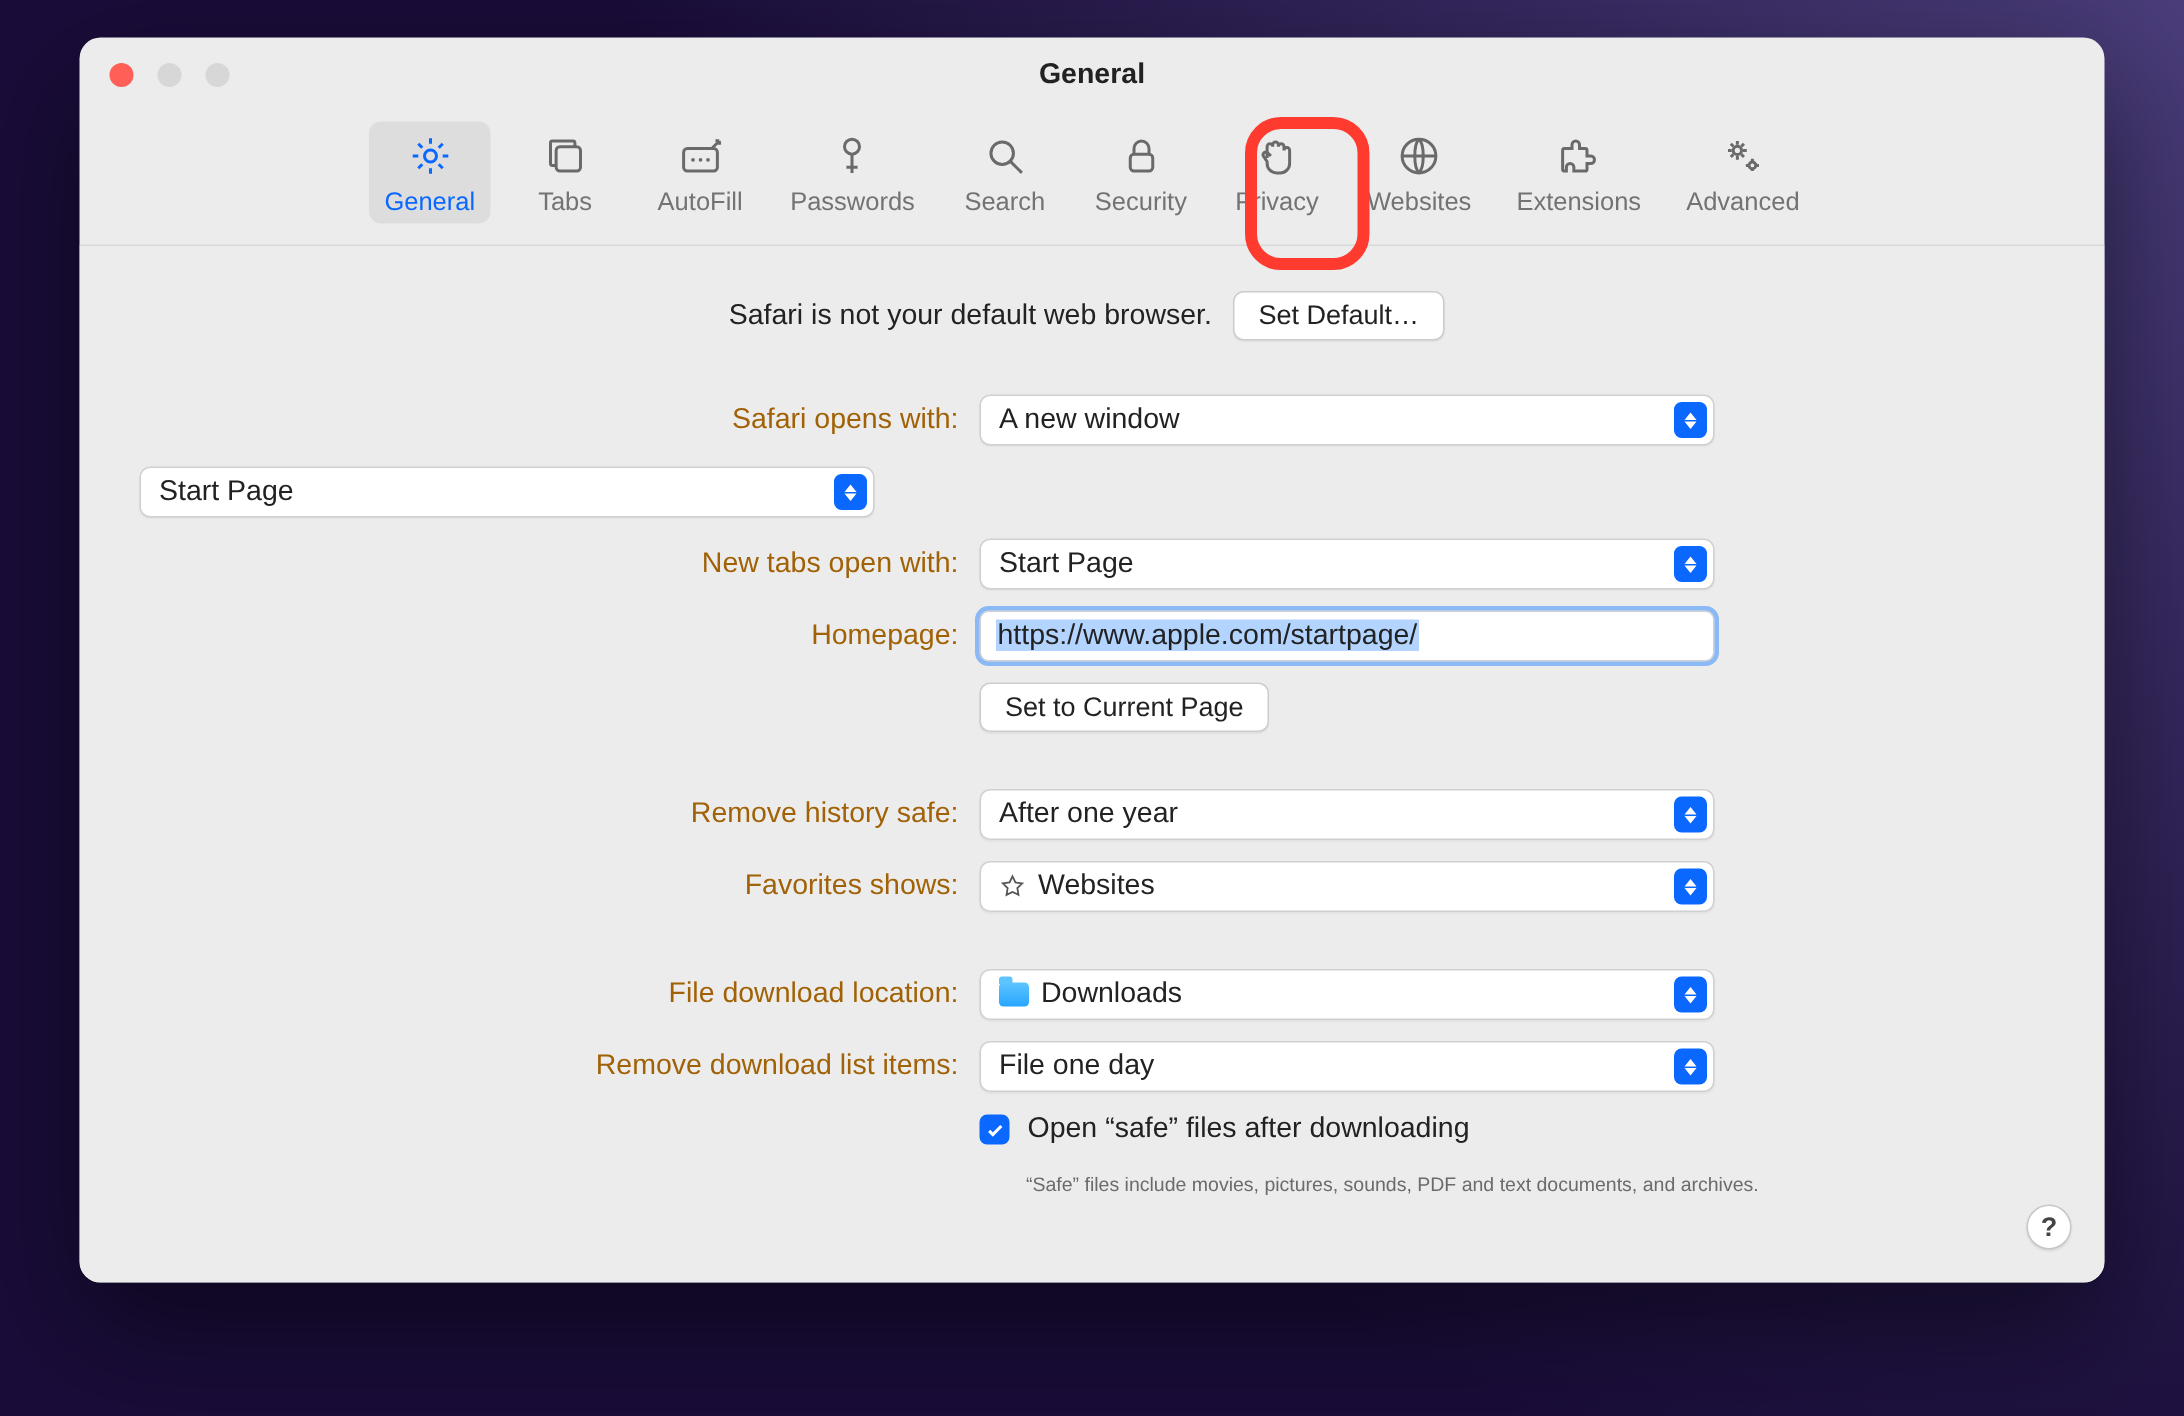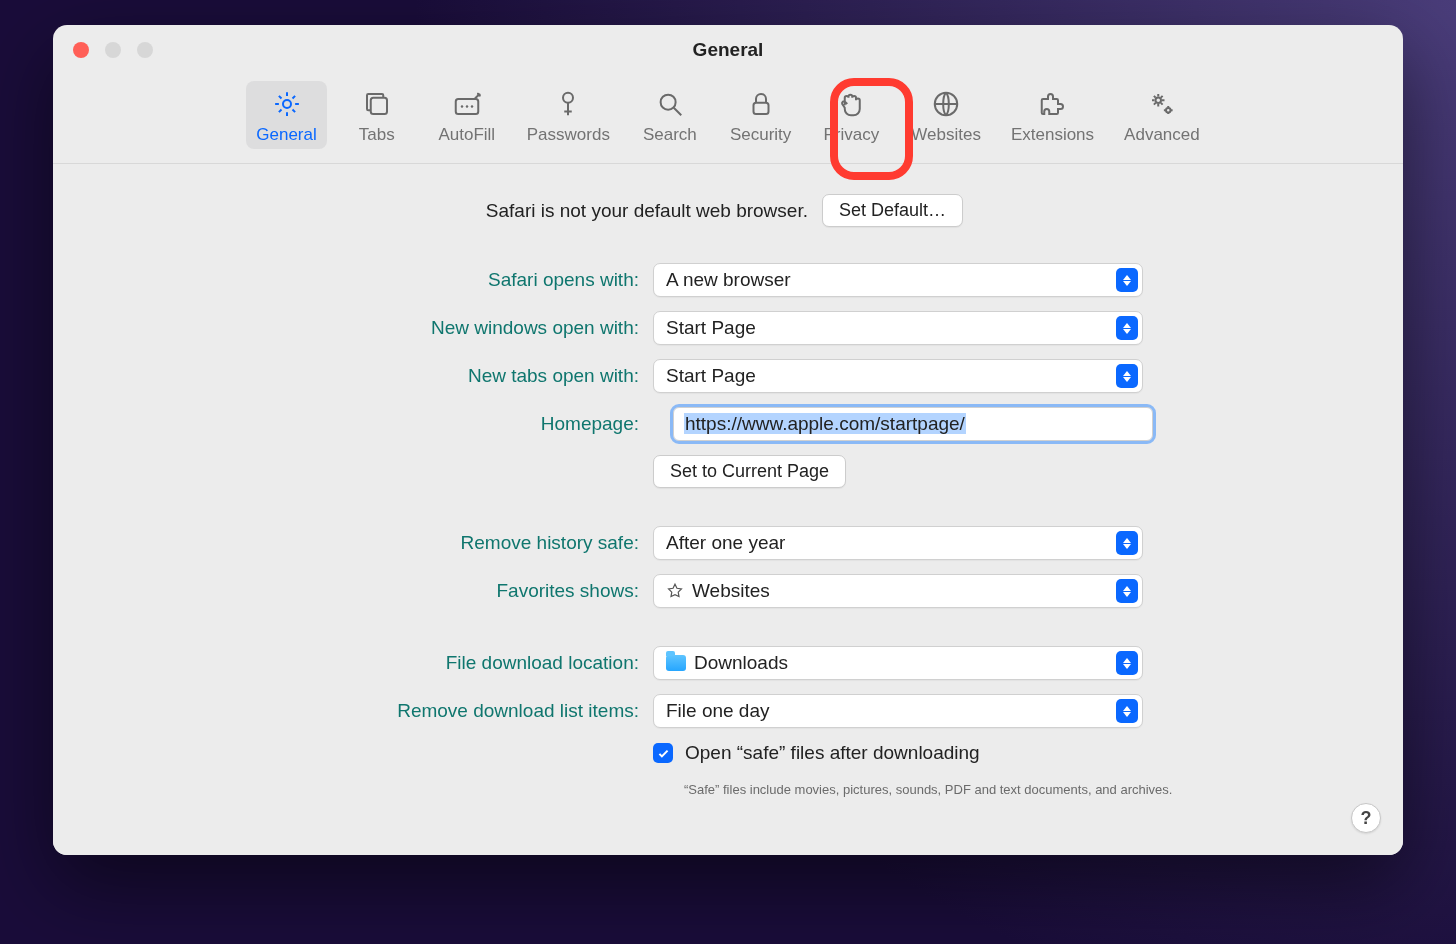--- a/index.html
+++ b/index.html
@@ -91,21 +91,21 @@
   .row {
     display: flex;
     align-items: center;
     margin-bottom: 14px;
   }
   .row .lbl {
     width: 560px;
     text-align: right;
     padding-right: 14px;
     font-size: 19px;
-    color: #0f766e;
+    color: #a16207;
   }
   .row .ctl {
     width: 500px;
     display: flex;
     align-items: center;
     gap: 12px;
   }
   .default-notice {
     display: flex;
     justify-content: flex-end;
@@ -162,21 +162,20 @@
   .popup .chev::after  { border-top: 5px solid #fff; }
   .textfield {
     width: 490px;
     background: #fff;
     border: 1px solid #d0d0d0;
     border-radius: 6px;
     padding: 5px 10px;
     font-size: 19px;
     outline: 3px solid #8ab9f6;
     outline-offset: 0;
-    margin-left: 20px;
   }
   .textfield .selected-text {
     background: #b3d4ff;
     padding: 0 1px;
   }
   .checkbox-row {
     display: flex;
     align-items: center;
     gap: 12px;
   }
@@ -351,28 +350,27 @@
 
     <div class="default-notice">
       <span class="txt">Safari is not your default web browser.</span>
       <div class="button">Set Default…</div>
     </div>
 
     <div class="row">
       <div class="lbl">Safari opens with:</div>
       <div class="ctl">
         <div class="popup">
-          <span>A new browser</span>
-          <span class="chev"></span>
-        </div>
-      </div>
-    </div>
-
-    <div class="row">
-      <div class="lbl">New windows open with:</div>
+          <span>A new window</span>
+          <span class="chev"></span>
+        </div>
+      </div>
+    </div>
+
+    <div class="row">
       <div class="ctl">
         <div class="popup">
           <span>Start Page</span>
           <span class="chev"></span>
         </div>
       </div>
     </div>
 
     <div class="row">
       <div class="lbl">New tabs open with:</div>

